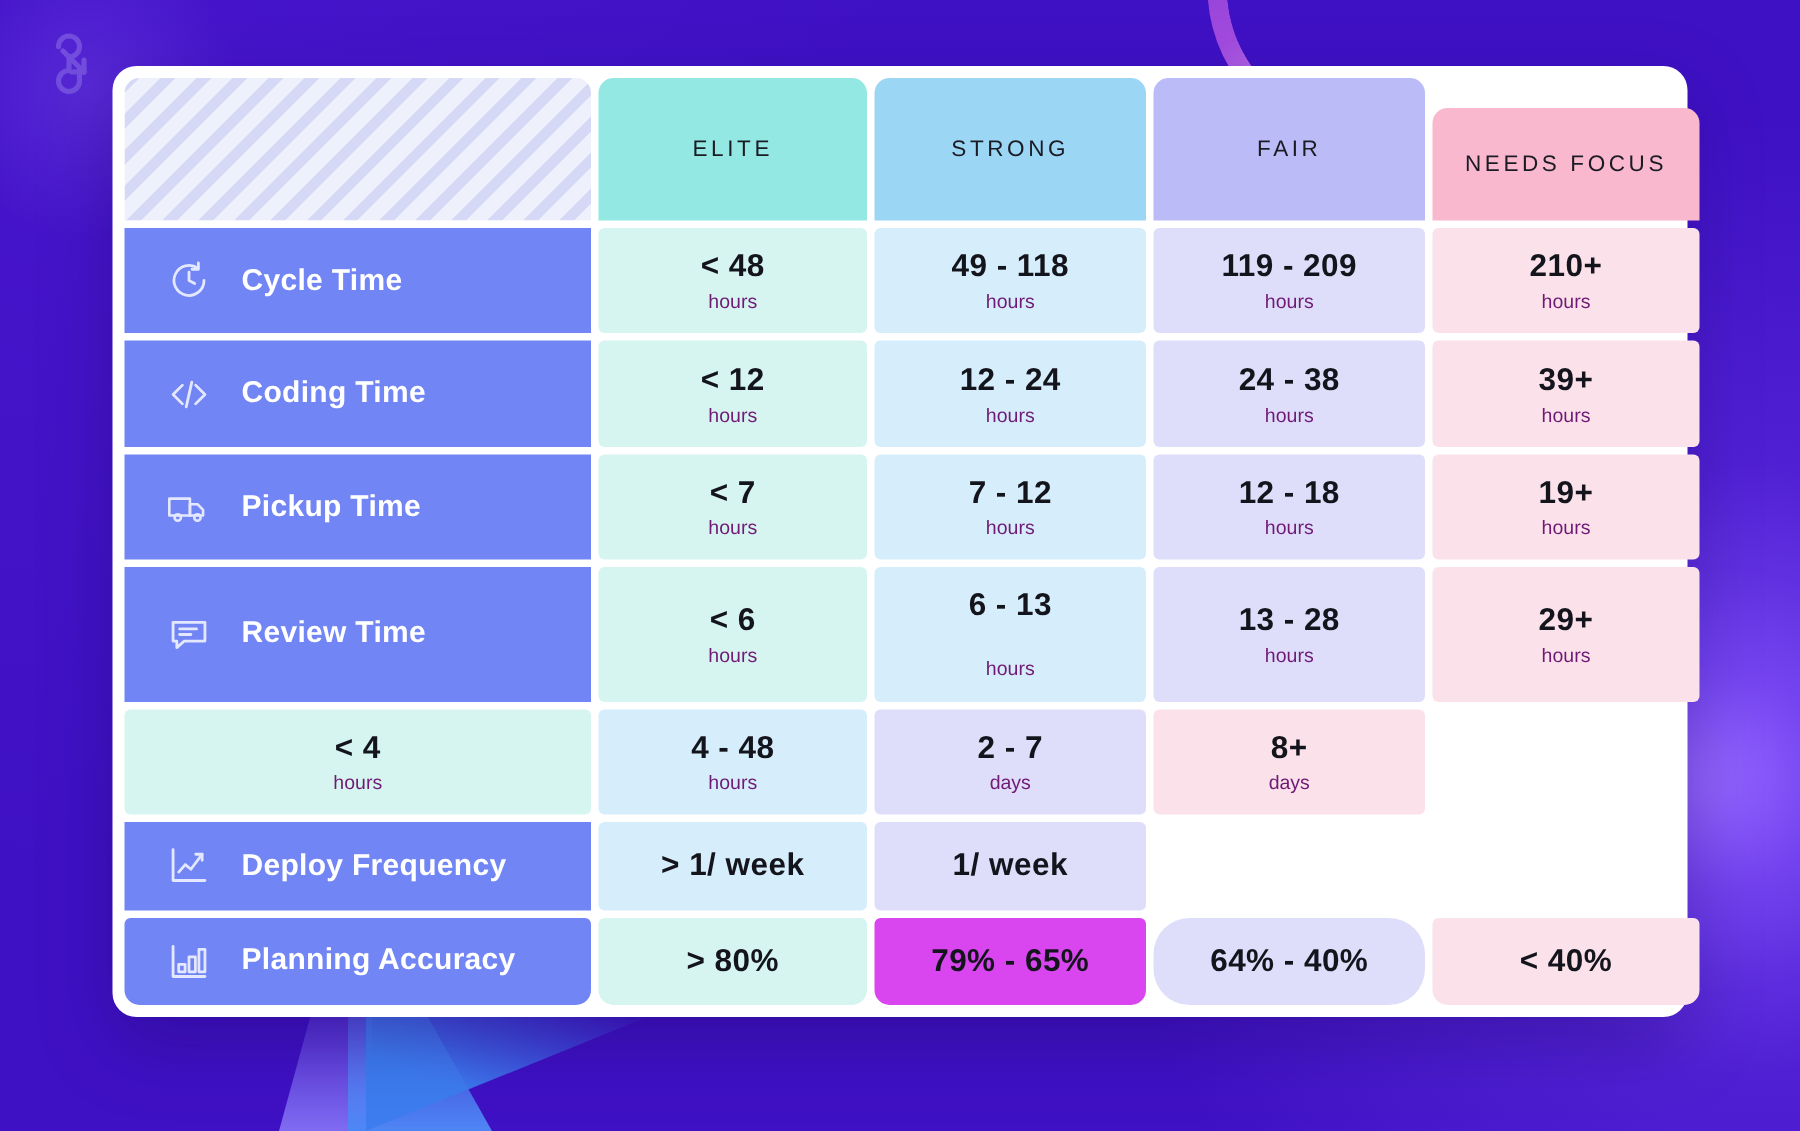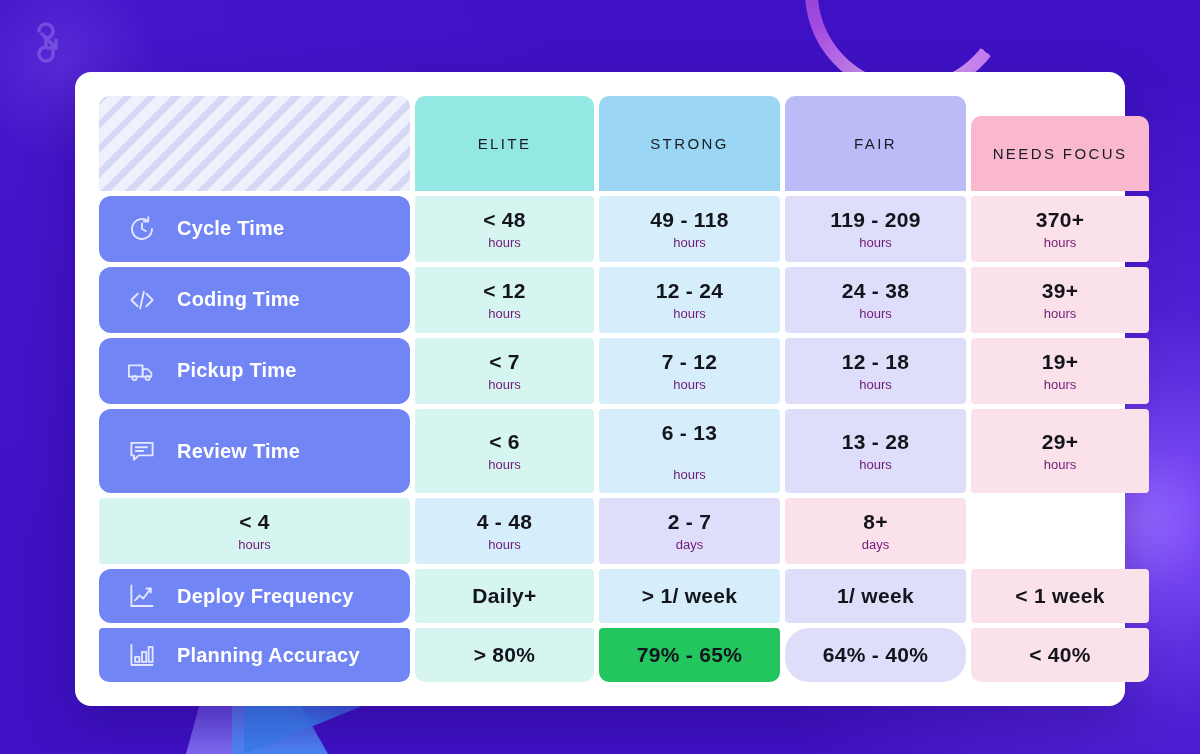--- a/index.html
+++ b/index.html
@@ -115,26 +115,26 @@
     top: 18px;
     width: 48px;
     height: 48px;
     opacity: 0.55;
   }
 
   
   .card {
     position: absolute;
     left: 75px;
-    top: 72px;
+    top: 44px;
     width: 1050px;
     height: 634px;
     background: #ffffff;
     border-radius: 16px;
-    padding: 24px;
+    padding: 8px;
     display: flex;
     flex-direction: column;
     gap: 5px;
     box-shadow: 0 18px 50px rgba(20,0,80,0.28);
   }
 
   .grid-row {
     display: grid;
     grid-template-columns: 311px 179px 181px 181px 178px;
     gap: 5px;
@@ -163,21 +163,21 @@
     font-size: 15px;
     font-weight: 500;
     letter-spacing: 2.4px;
     color: #1b1b24;
     text-transform: uppercase;
   }
 
   
   .label-cell {
     background: #7285F5;
-    border-radius: 12px;
+    border-radius: 0;
     display: flex;
     align-items: center;
     gap: 20px;
     padding-left: 28px;
   }
   .label-cell .icon {
     width: 30px;
     height: 30px;
     flex: 0 0 30px;
     display: flex;
@@ -270,21 +270,21 @@
     </div>
     <div class="value-cell" style="background: rgb(214, 238, 251);">
       <span class="value-main">49 - 118</span>
       <span class="value-sub">hours</span>
     </div>
     <div class="value-cell" style="background: rgb(222, 222, 251);">
       <span class="value-main">119 - 209</span>
       <span class="value-sub">hours</span>
     </div>
     <div class="value-cell" style="background: rgb(251, 226, 234);">
-      <span class="value-main">370+</span>
+      <span class="value-main">210+</span>
       <span class="value-sub">hours</span>
     </div>
   </div>
 
   <div class="grid-row">
     <div class="label-cell">
       <span class="icon">
         <svg viewBox="0 0 24 24" fill="none" stroke="currentColor" stroke-width="1.5" stroke-linecap="round" stroke-linejoin="round">
           <polyline points="8.5 7 3.5 12 8.5 17"></polyline>
           <polyline points="15.5 7 20.5 12 15.5 17"></polyline>
@@ -393,55 +393,47 @@
     <div class="label-cell">
       <span class="icon">
         <svg viewBox="0 0 24 24" fill="none" stroke="currentColor" stroke-width="1.5" stroke-linecap="round" stroke-linejoin="round">
           <polyline points="3.5 3.5 3.5 20 20.5 20"></polyline>
           <polyline points="6.5 15.5 10 11.5 13 14 19 6"></polyline>
           <polyline points="15.6 6 19 6 19 9.2"></polyline>
         </svg>
       </span>
       <span class="label-text">Deploy Frequency</span>
     </div>
-    <div class="value-cell" style="background: rgb(214, 245, 240);">
-      <span class="value-main plain">Daily+</span>
-
-    </div>
     <div class="value-cell" style="background: rgb(214, 238, 251);">
       <span class="value-main plain">&gt; 1/ week</span>
 
     </div>
     <div class="value-cell" style="background: rgb(222, 222, 251);">
       <span class="value-main plain">1/ week</span>
-
-    </div>
-    <div class="value-cell" style="background: rgb(251, 226, 234);">
-      <span class="value-main plain">&lt; 1 week</span>
 
     </div>
   </div>
 
   <div class="grid-row">
     <div class="label-cell">
       <span class="icon">
         <svg viewBox="0 0 24 24" fill="none" stroke="currentColor" stroke-width="1.5" stroke-linecap="round" stroke-linejoin="round">
           <polyline points="3.5 4 3.5 20 20.5 20"></polyline>
           <rect x="6.5" y="13.5" width="3.4" height="4"></rect>
           <rect x="12" y="9.5" width="3.4" height="8"></rect>
           <rect x="17.3" y="5.5" width="3.2" height="12"></rect>
         </svg>
       </span>
       <span class="label-text">Planning Accuracy</span>
     </div>
     <div class="value-cell" style="background: rgb(214, 245, 240);">
       <span class="value-main plain">&gt; 80%</span>
 
     </div>
-    <div class="value-cell" style="background: #22c55e;">
+    <div class="value-cell" style="background: #d946ef;">
       <span class="value-main plain">79% - 65%</span>
 
     </div>
     <div class="value-cell" style="background: rgb(222, 222, 251); border-radius: 24px;">
       <span class="value-main plain">64% - 40%</span>
 
     </div>
     <div class="value-cell" style="background: rgb(251, 226, 234);">
       <span class="value-main plain">&lt; 40%</span>
 

